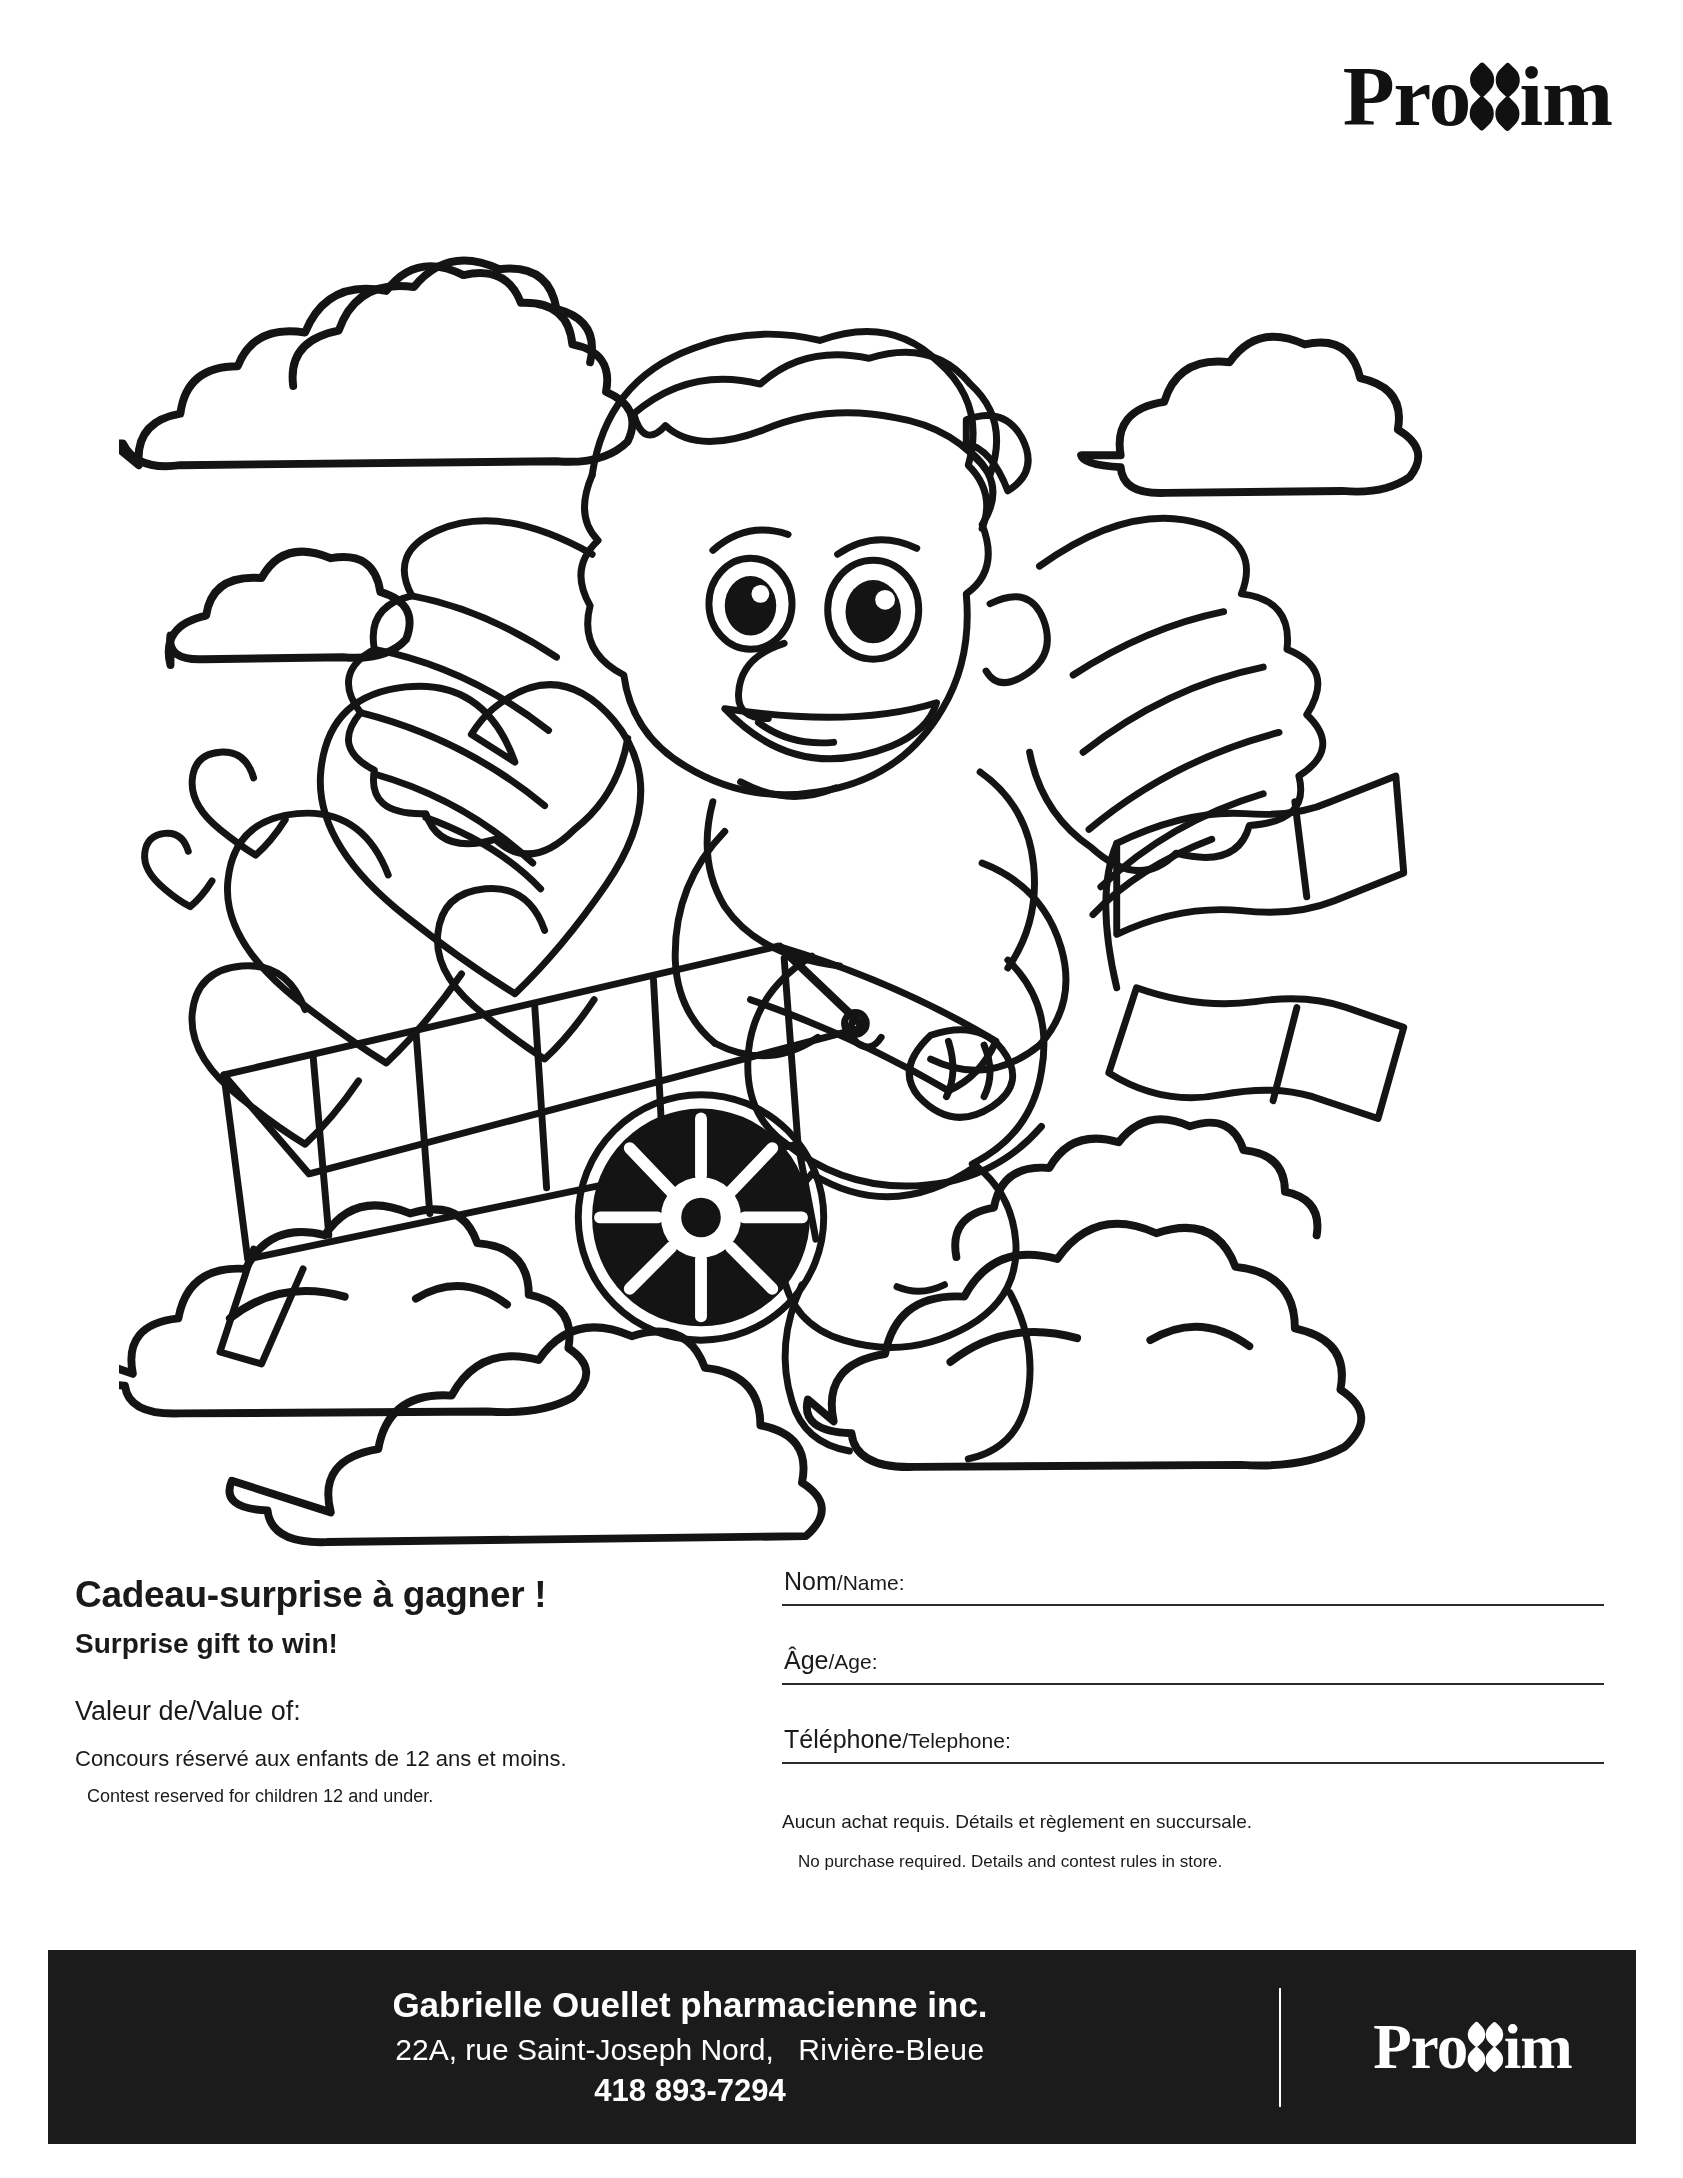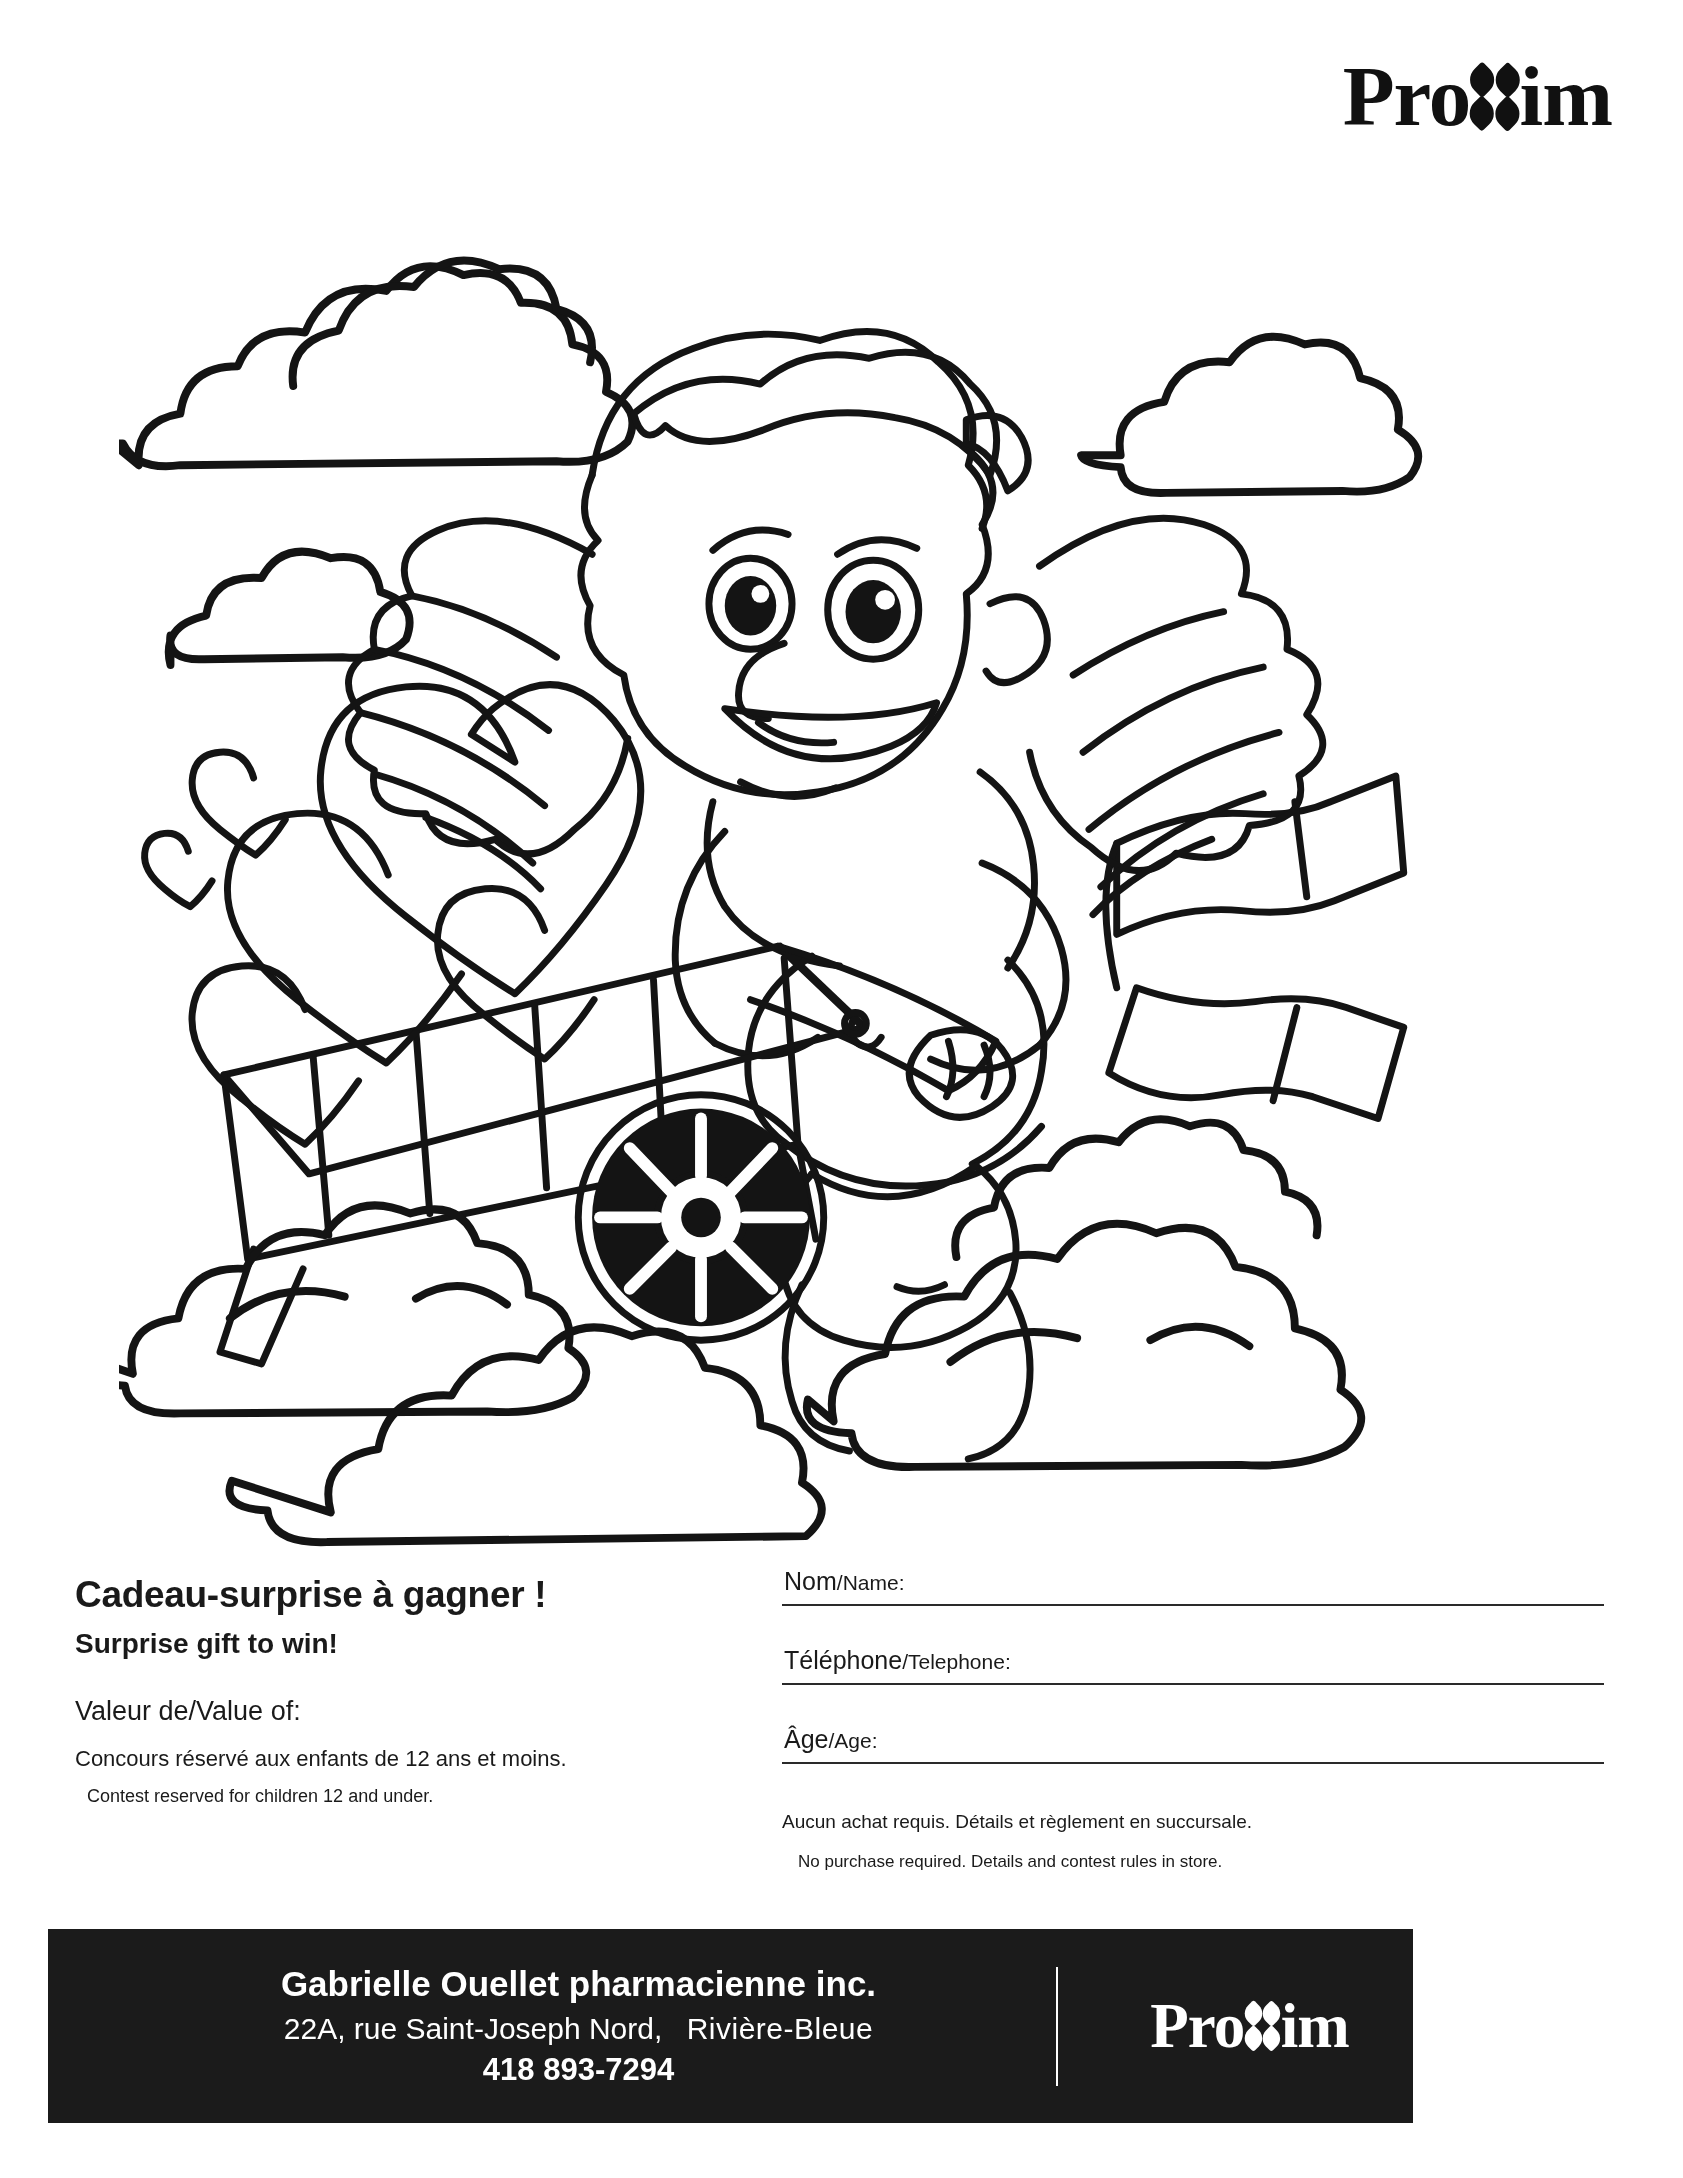--- a/index.html
+++ b/index.html
@@ -147,22 +147,22 @@
   .disclaimer-en {
     font-size: 17px;
     margin: 16px;
     line-height: 1.3;
   }
 
   
   #footer-bar {
     position: absolute;
     left: 48px;
-    bottom: 55px;
-    width: 1365px;
+    bottom: 34px;
+    width: 1588px;
     height: 194px;
     background: #1b1b1b;
     color: #ffffff;
     display: flex;
     align-items: center;
   }
   .footer-address {
     flex: 1;
     text-align: center;
     padding-left: 59px;
@@ -384,28 +384,28 @@
 
   <div class="field-row">
     <div class="field-label">
       <span>Nom</span><span class="small">/Name:</span>
     </div>
     <div class="field-rule"></div>
   </div>
 
   <div class="field-row">
     <div class="field-label">
-      <span>Téléphone</span><span class="small">/Telephone:</span>
+      <span>Âge</span><span class="small">/Age:</span>
     </div>
     <div class="field-rule"></div>
   </div>
 
   <div class="field-row">
     <div class="field-label">
-      <span>Âge</span><span class="small">/Age:</span>
+      <span>Téléphone</span><span class="small">/Telephone:</span>
     </div>
     <div class="field-rule"></div>
   </div>
 
   <div class="disclaimer">
     <p class="disclaimer-fr">Aucun achat requis. Détails et règlement en succursale.</p>
     <p class="disclaimer-en">No purchase required. Details and contest rules  in store.</p>
   </div>
 </div>
 

